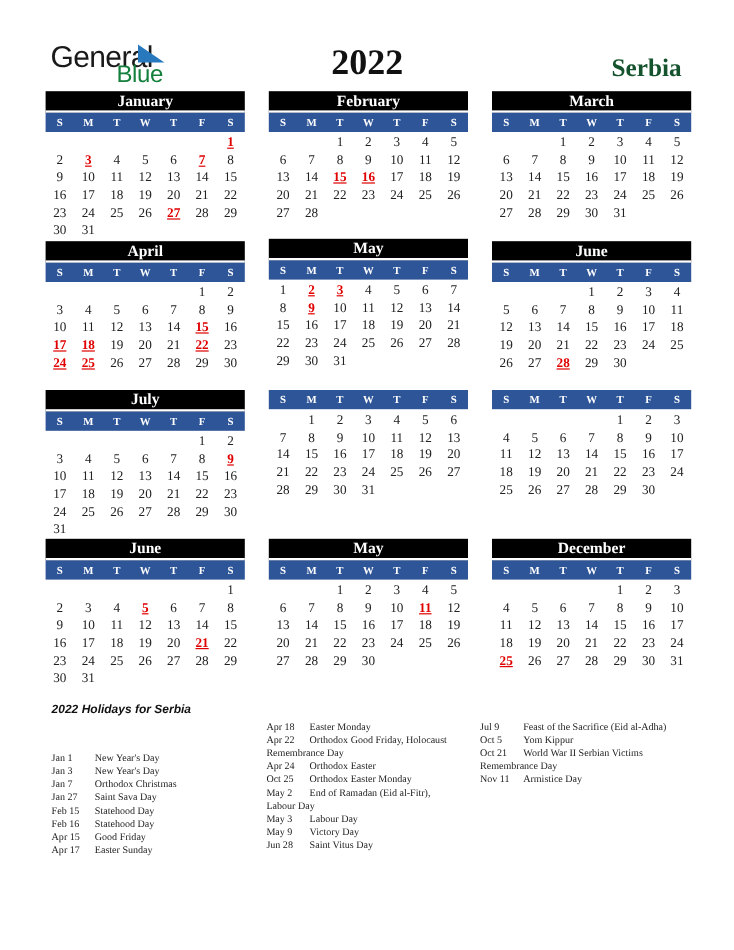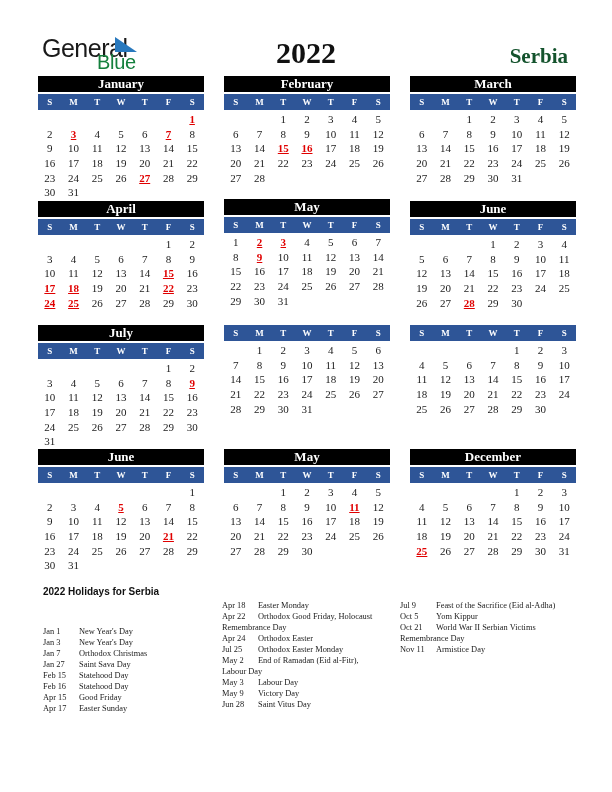--- a/index.html
+++ b/index.html
@@ -19,21 +19,21 @@
   .month { position:absolute; width:166px; }
   .month .mname { background:#000; color:#fff; text-align:center; font-weight:bold; font-size:13px;
                   height:16px; line-height:16px; border-bottom:2px solid #fff; }
   .month .dow { display:flex; background:#2e5597; height:16px; line-height:16px; }
   .month .dow span { flex:1; text-align:center; color:#fff; font-size:9px; font-weight:bold; }
   .grid { display:grid; grid-template-columns:repeat(7,1fr); margin-top:2px; }
   .grid span { text-align:center; font-size:11px; height:14.7px; line-height:14.7px; color:#222; }
   .grid span.hol { color:#e00000; font-weight:bold; text-decoration:underline; }
 
   .holidays-title { position:absolute; left:43px; top:586px; font-family:"Liberation Sans","DejaVu Sans",sans-serif;
-                    font-weight:bold; font-size:10px; color:#111; }
+                    font-weight:bold; font-size:10px; color:#111;font-style:italic; }
   .hcol { position:absolute; font-size:8.4px; color:#222; line-height:11px; }
   .hrow { display:flex; }
   .hrow .hd { width:36px; flex-shrink:0; }
   .hrow .hn { flex:1; }
   .hwrap { display:block; }
 </style>
 </head>
 <body>
 
 <div class="logo">
@@ -662,21 +662,21 @@
       <div class="hrow">
         <span class="hd">Apr 22</span>
         <span class="hn">Orthodox Good Friday, Holocaust</span>
       </div>
       <div class="hwrap">Remembrance Day</div>
       <div class="hrow">
         <span class="hd">Apr 24</span>
         <span class="hn">Orthodox Easter</span>
       </div>
       <div class="hrow">
-        <span class="hd">Jul 25</span>
+        <span class="hd">Oct 25</span>
         <span class="hn">Orthodox Easter Monday</span>
       </div>
       <div class="hrow">
         <span class="hd">May 2</span>
         <span class="hn">End of Ramadan (Eid al-Fitr),</span>
       </div>
       <div class="hwrap">Labour Day</div>
       <div class="hrow">
         <span class="hd">May 3</span>
         <span class="hn">Labour Day</span>

